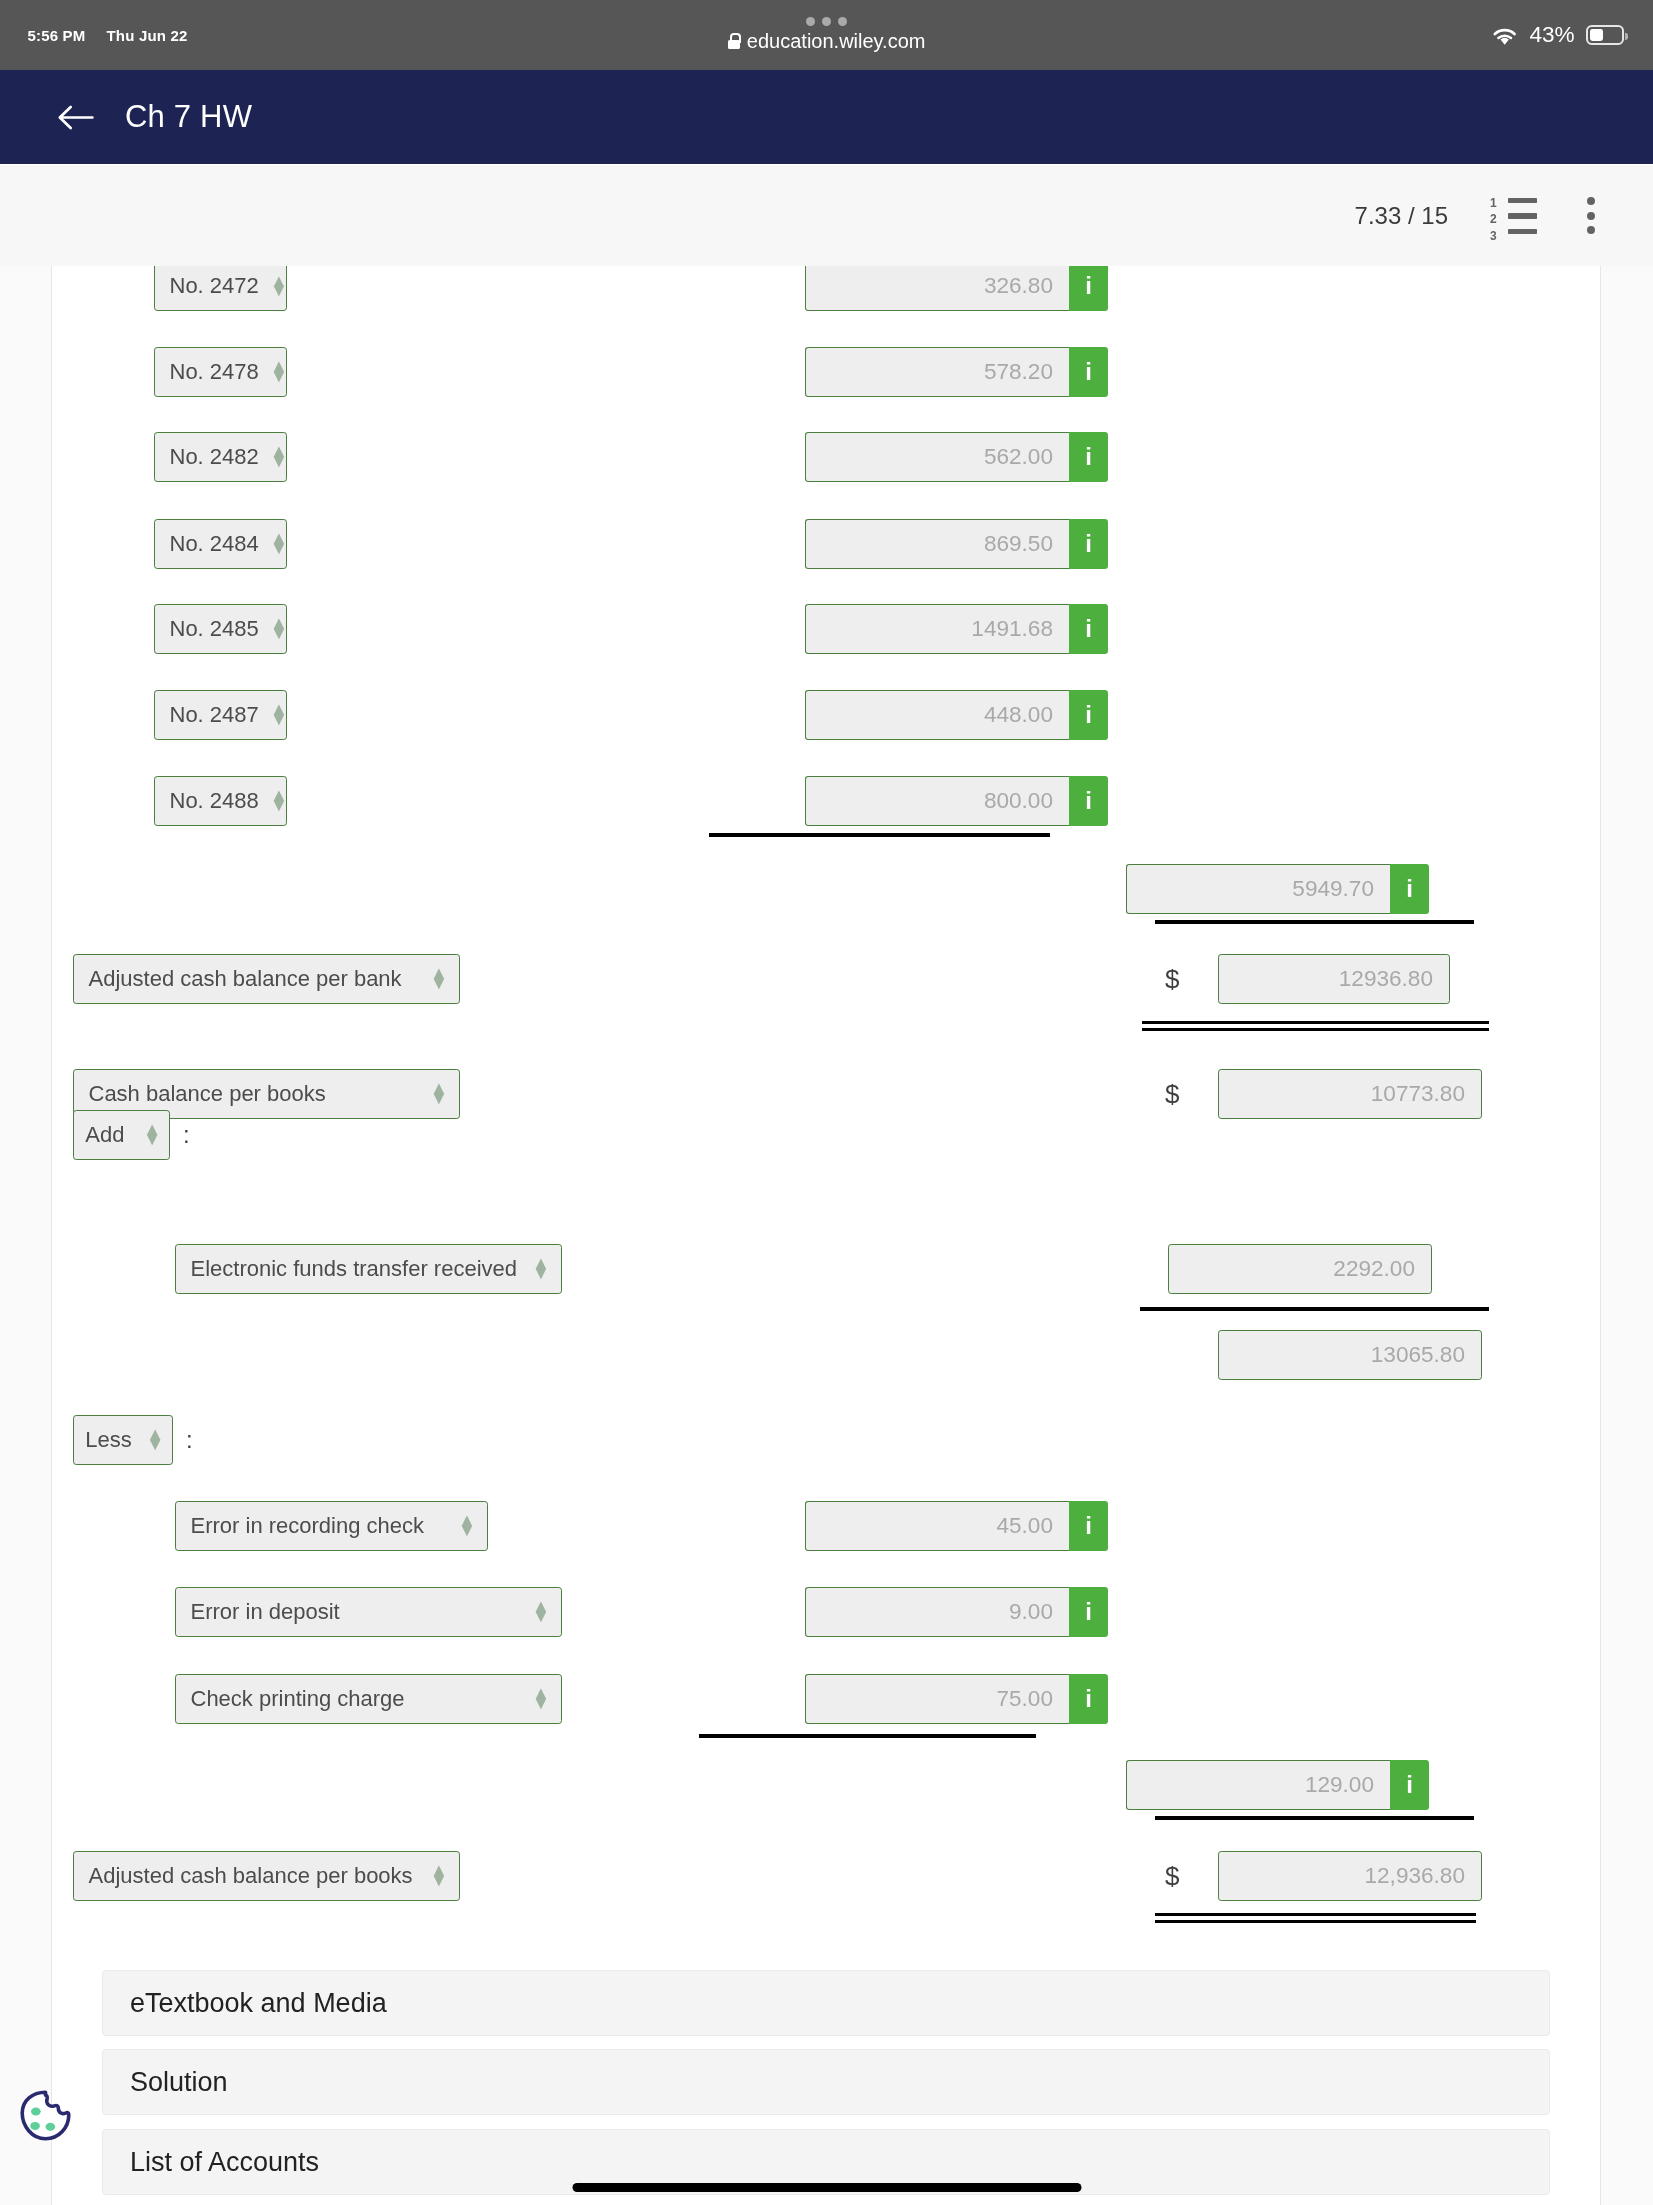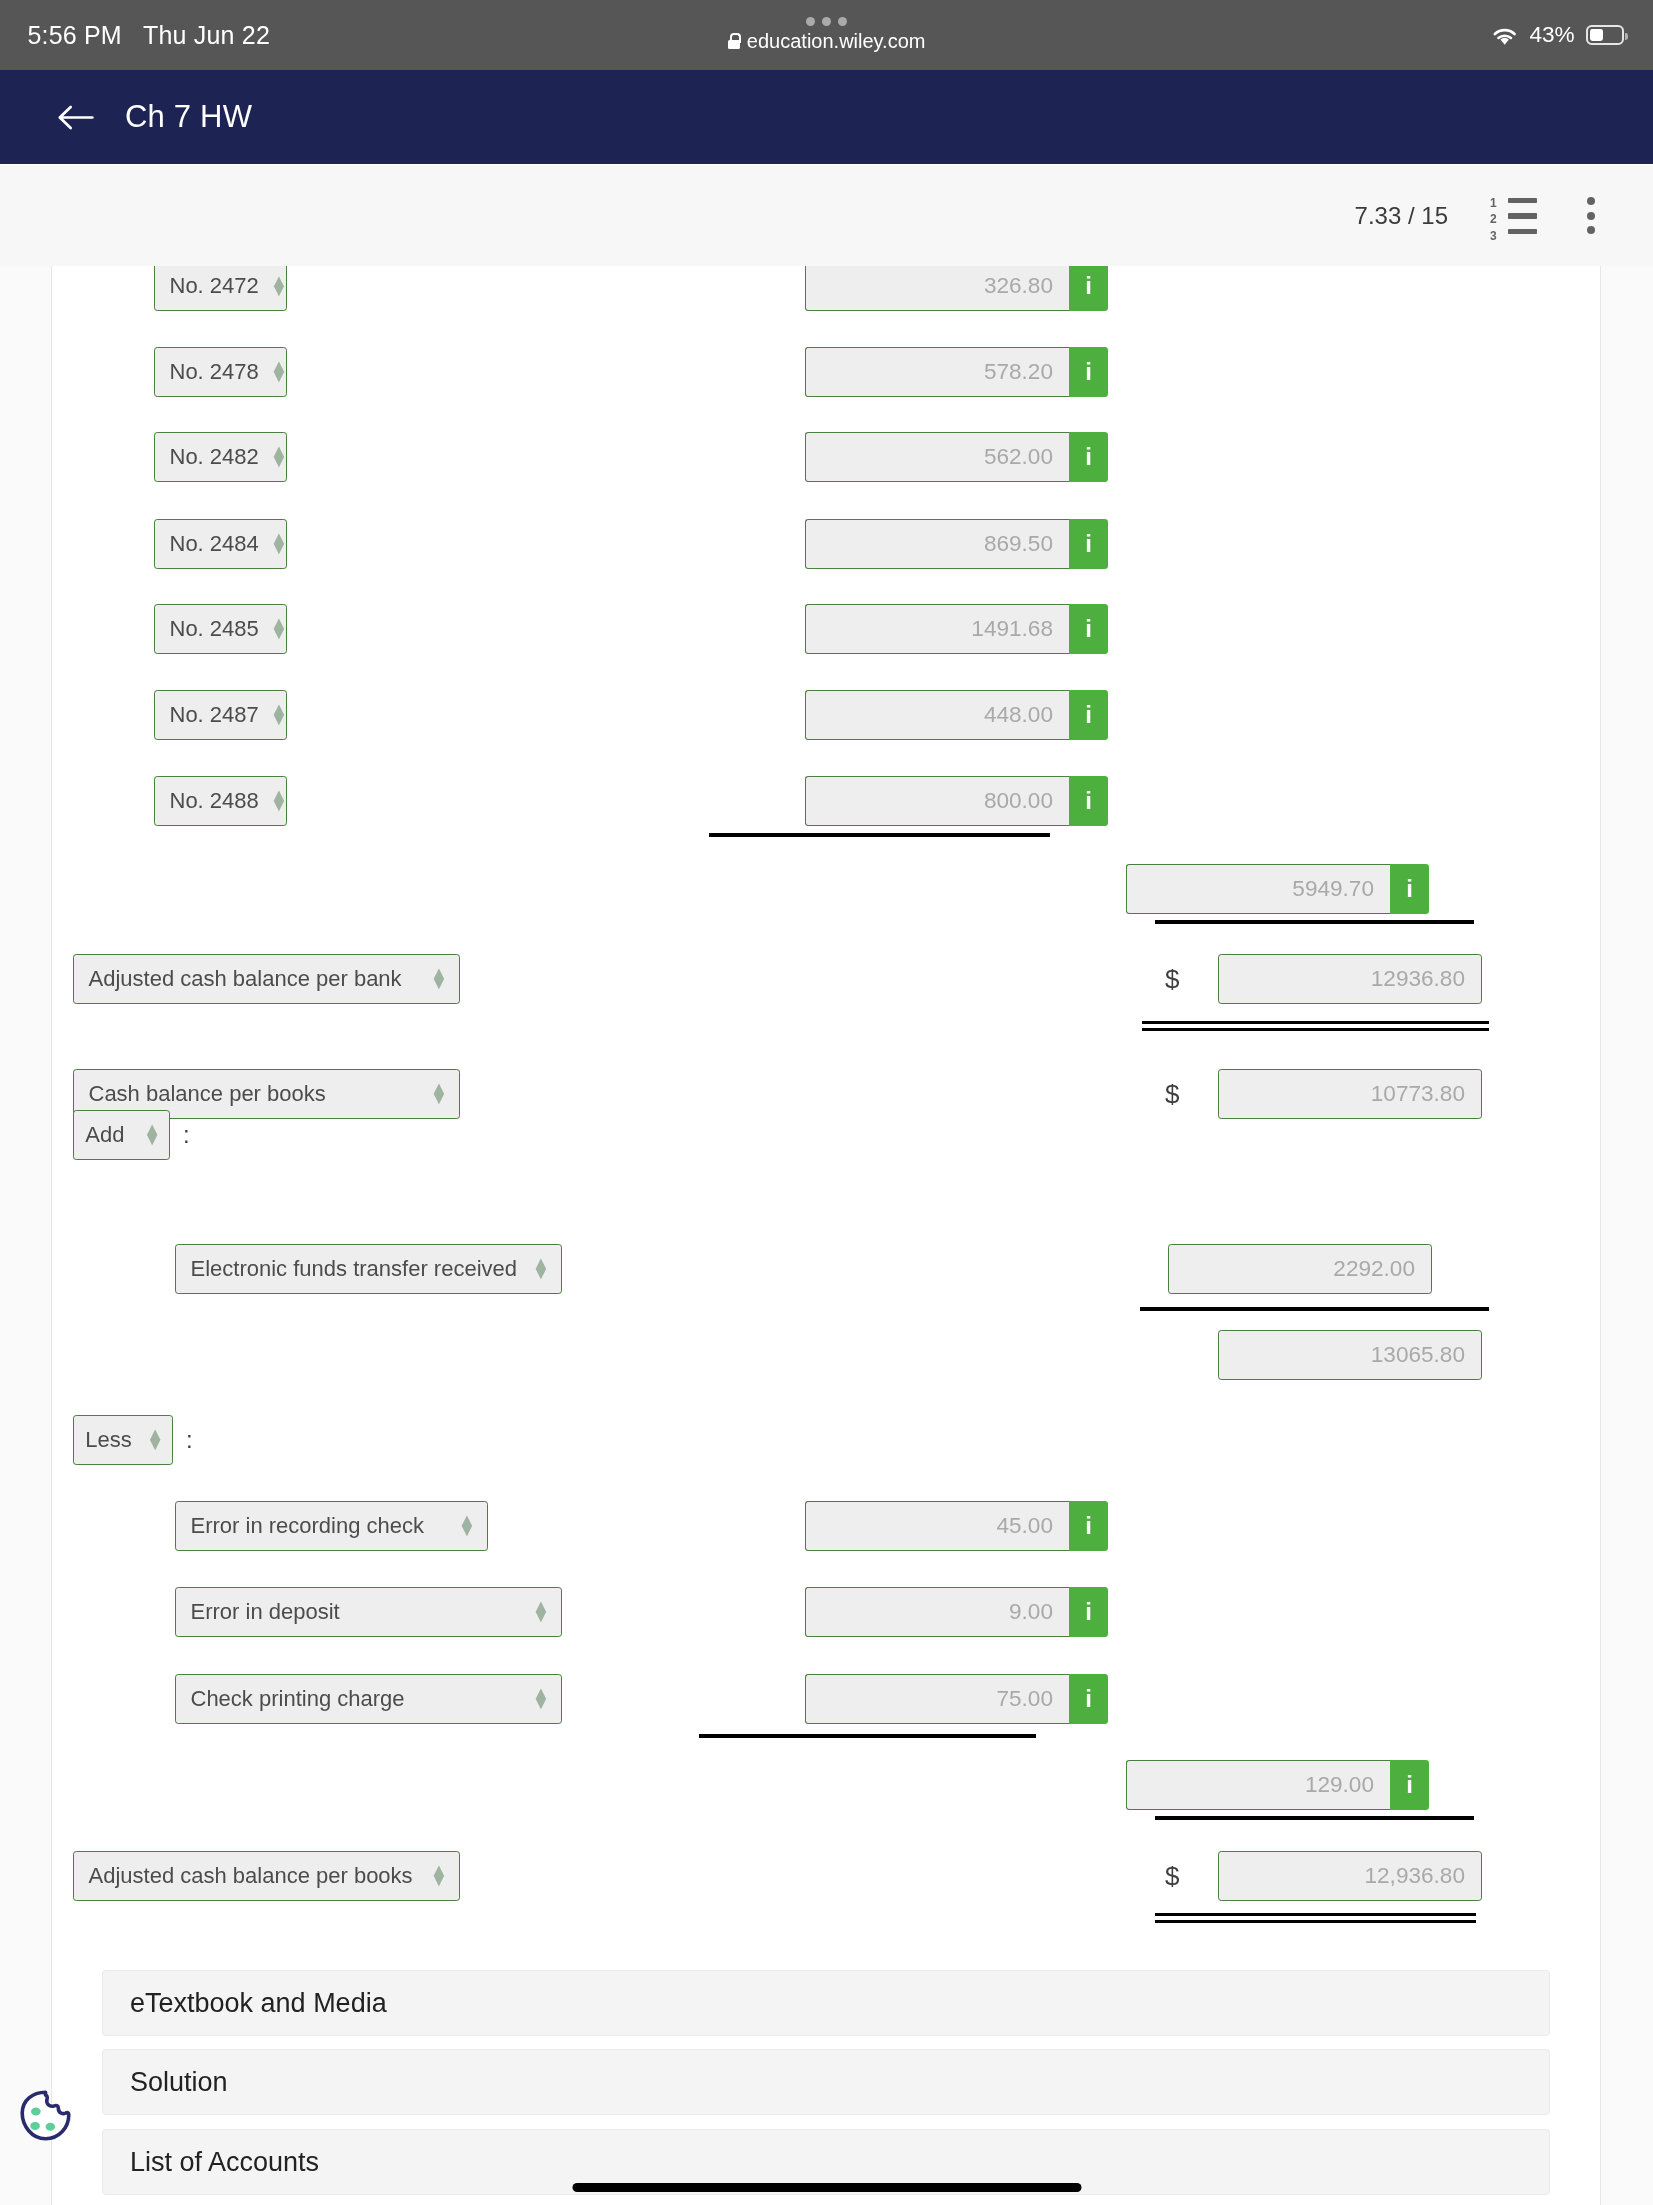--- a/index.html
+++ b/index.html
@@ -14,21 +14,21 @@
   
   .statusbar {
     position: absolute; left: 0; top: 0;
     width: 1653px; height: 70px;
     background: #565656;
     color: #ffffff;
   }
   .sb-left {
     position: absolute; left: 27.4px; top: 0; height: 70px;
     display: flex; align-items: center; gap: 21px;
-    font-size: 25px; font-weight: 400; letter-spacing: 0.2px;
+    font-size: 15px; font-weight: 700; letter-spacing: 0.2px;
   }
   .sb-center {
     position: absolute; left: 0; top: 0; width: 1653px; height: 70px;
     display: flex; flex-direction: column; align-items: center; justify-content: center;
     gap: 3.2px;
   }
   .sb-dots { display: flex; gap: 7.3px; }
   .sb-dots i { width: 9px; height: 9px; border-radius: 50%; background: #aaaaaa; display: block; }
   .sb-url { font-size: 20px; display: flex; align-items: center; gap: 7.3px; color: #fff; }
   .sb-lock { width: 12px; height: 15.3px; position: relative; display: inline-block; }
@@ -322,21 +322,21 @@
   <div class="row" style="top:688px">
     <div class="sel" style="left:21px;width:387px">
       <span>Adjusted cash balance per bank</span>
       <span class="chev">
           <span>▲</span>
           <span>▼</span>
         </span>
     </div>
     <span class="dollar" style="left:1113px">$</span>
     <div class="amt-wrap" style="left:1150px">
-      <div class="amt plain" style="width:264px">12936.80</div>
+      <div class="amt plain" style="width:232px">12936.80</div>
     </div>
   </div>
   <div class="rule2" style="left:1090px;top:755px;width:347px"></div>
 
   <div class="row" style="top:803px">
     <div class="sel" style="left:21px;width:387px">
       <span>Cash balance per books</span>
       <span class="chev">
           <span>▲</span>
           <span>▼</span>

